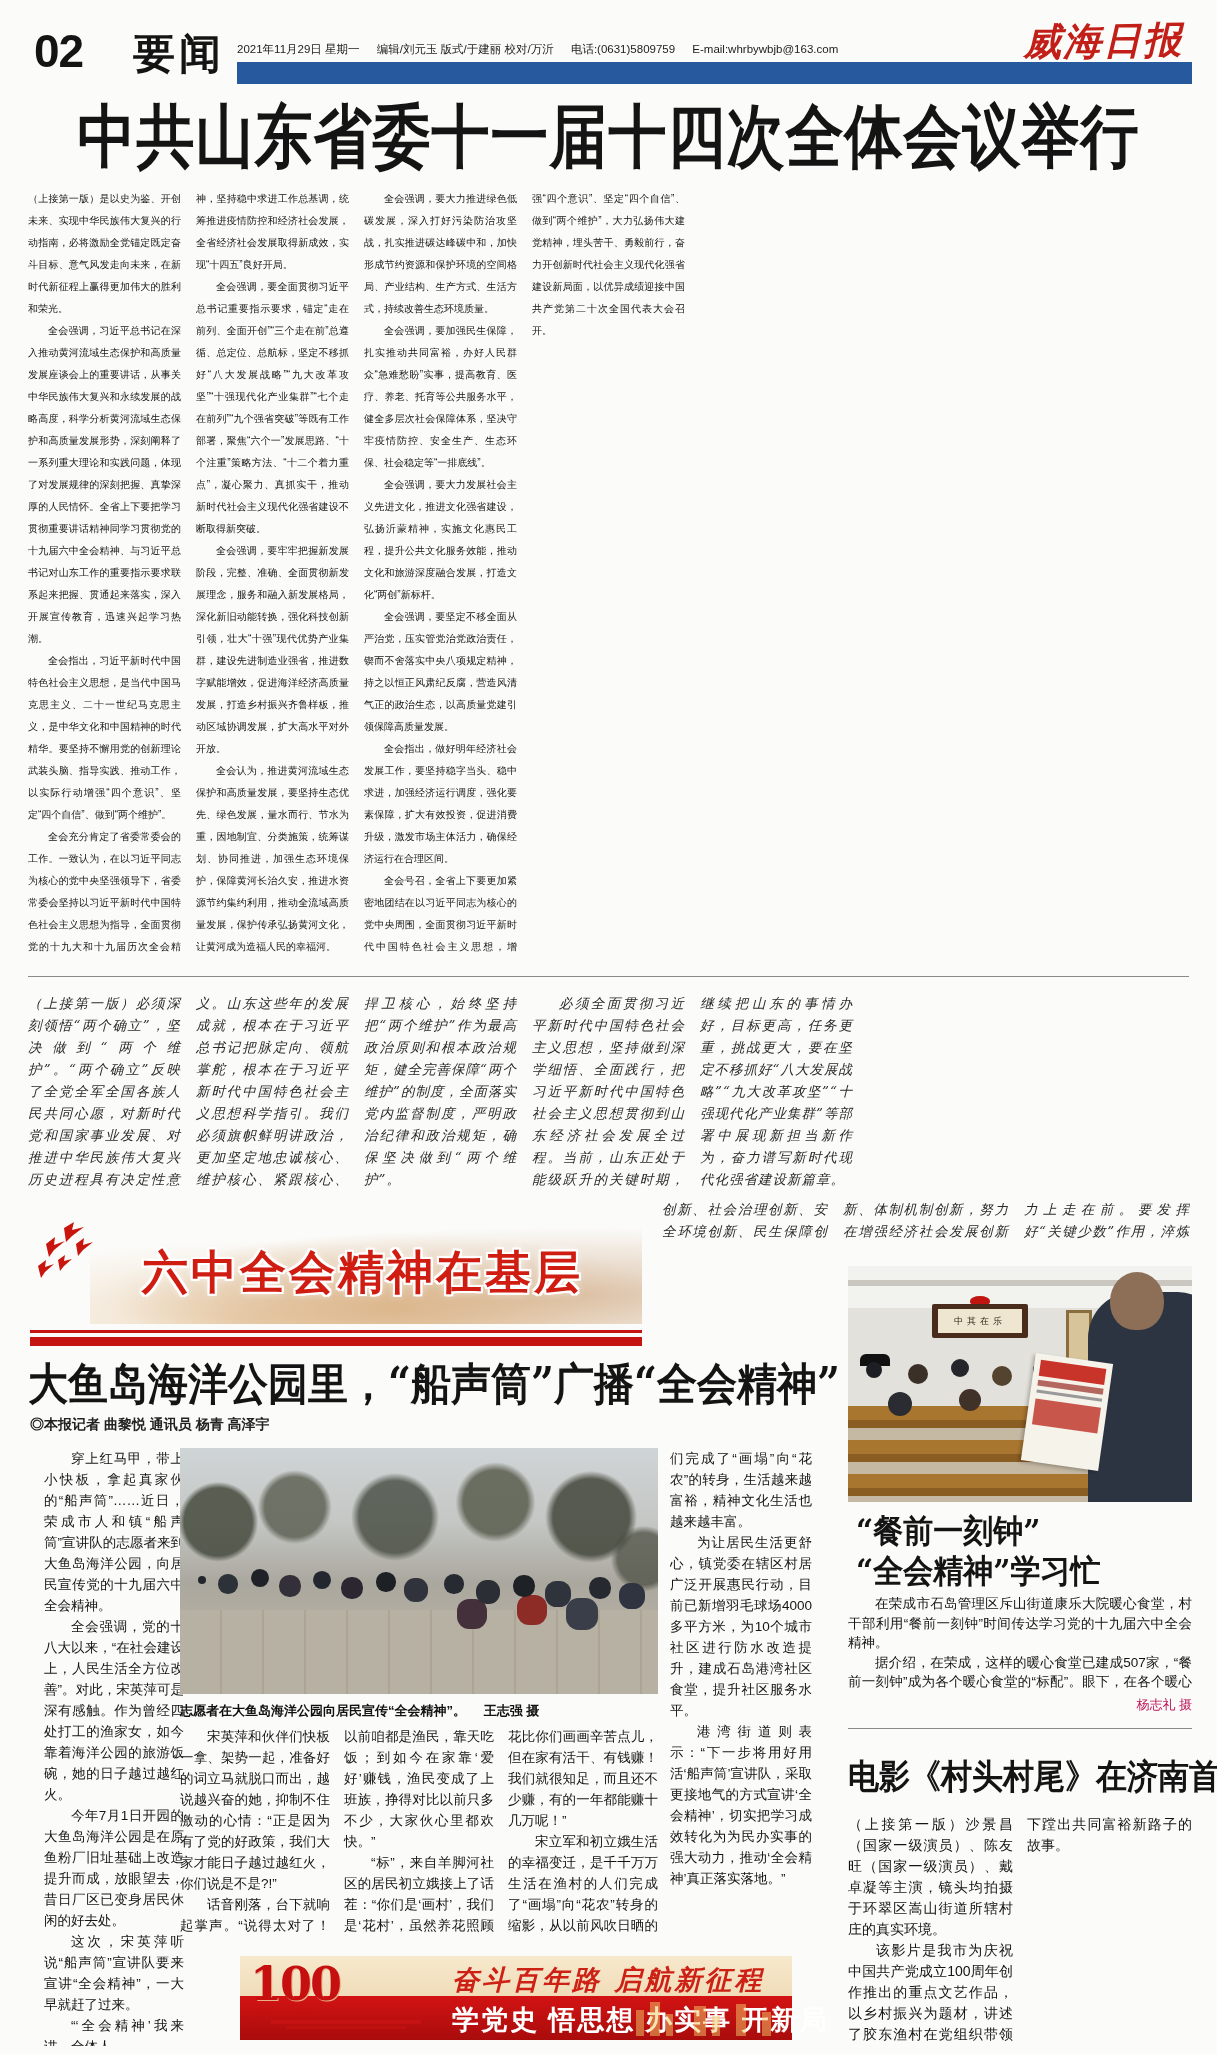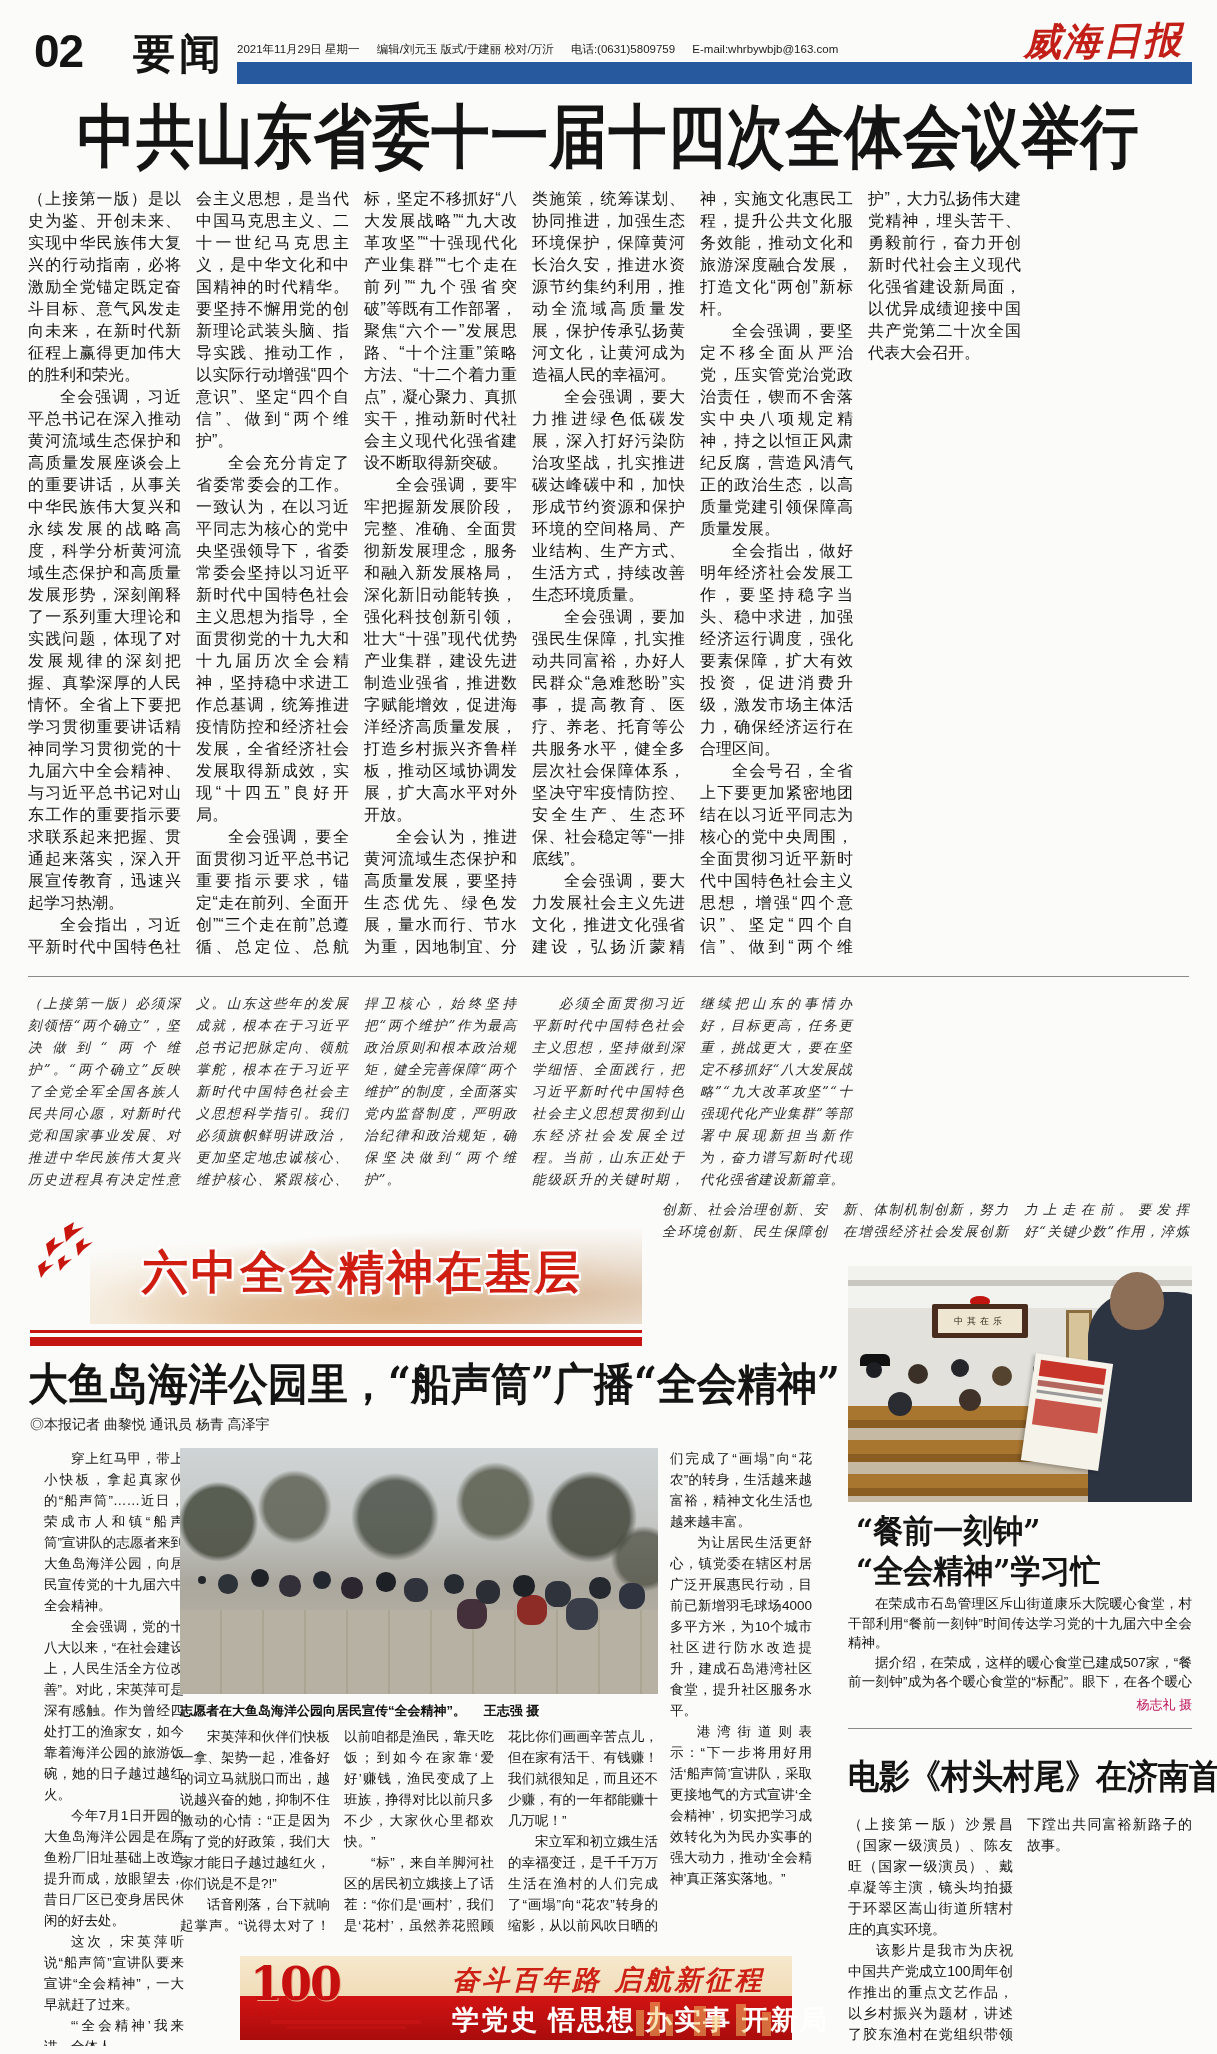--- a/index.html
+++ b/index.html
@@ -14,21 +14,21 @@
   .bluebar { position:absolute; left:237px; top:62px; width:955px; height:22px; background:#27599f; }
   .masthead{ position:absolute; right:34px; top:16px; font-family:"DejaVu Serif",serif; font-style:italic;
              font-weight:bold; font-size:38px; color:#c11f17; letter-spacing:2px; transform:rotate(-1deg); }
 
   
   .lead-headline { position:absolute; left:30px; top:92px; width:1157px; text-align:center;
                    font-family:"DejaVu Serif",serif; font-weight:900; font-size:58px; letter-spacing:1px;
                    transform:scaleY(1.18); transform-origin:center top; white-space:nowrap; }
   .lead-body { position:absolute; left:28px; top:188px; width:1161px; height:780px;
                column-count:7; column-gap:15px; column-fill:auto; overflow:hidden;
-               font-size:16px; line-height:22px; text-align:justify; }
+               font-size:10px; line-height:22px; text-align:justify; }
   .lead-body p, .kai p, .feat-text p, .dining-body p, .movie-body p { text-indent:2em; }
   .lead-body p:first-child, .kai-main p:first-child, .movie-body p:first-child,
   .feat-col5 p:first-child, .kai-cont p:first-child { text-indent:0; }
 
   .hr1 { position:absolute; left:28px; top:976px; width:1161px; height:0; border-top:1px solid #8a8a8a; }
 
   
   .kai { font-family:"DejaVu Serif",serif; font-style:italic; color:#2a2a2a;
          font-size:13.5px; line-height:22px; letter-spacing:1px; text-align:justify; }
   .kai-main { position:absolute; left:28px; top:992px; width:1161px; height:200px;
@@ -46,21 +46,21 @@
         text-shadow:-2px 0 #fff,2px 0 #fff,0 -2px #fff,0 2px #fff,-2px -2px #fff,2px 2px #fff,2px -2px #fff,-2px 2px #fff,0 0 8px #fff; }
   .birds { position:absolute; left:6px; top:2px; }
   .banner-lines { position:absolute; left:30px; top:1330px; width:612px; }
   .banner-lines .ln1 { height:3px; background:#c41512; }
   .banner-lines .ln2 { height:9px; background:#c41512; margin-top:4px; }
 
   
   .feature-headline { position:absolute; left:28px; top:1354px; width:816px;
         font-family:"DejaVu Serif",serif; font-weight:900; font-size:40px; letter-spacing:0; white-space:nowrap;
         transform:scaleY(1.1); transform-origin:left top; }
-  .feature-byline { position:absolute; left:30px; top:1416px; font-size:14px; font-weight:normal; color:#222; }
+  .feature-byline { position:absolute; left:30px; top:1416px; font-size:14px; font-weight:bold; color:#222; }
   .feat-text { font-size:13.5px; line-height:21px; text-align:justify; }
   .feat-col1 { position:absolute; left:44px;  top:1448px; width:140px; height:598px; overflow:hidden; }
   .feat-mid  { position:absolute; left:180px; top:1448px; width:478px; }
   .feat-below{ height:222px; column-count:3; column-gap:14px; column-fill:auto; overflow:hidden; margin-top:6px; }
   .feat-col5 { position:absolute; left:670px; top:1448px; width:142px; height:502px; overflow:hidden; }
 
   
   .park-photo { position:relative; width:478px; height:246px; overflow:hidden;
         background: linear-gradient(#cfd4d6 0%, #c4c7c4 30%, #aaa79e 55%, #b4aea1 70%, #a8a294 100%); }
   .trees { position:absolute; inset:0;

